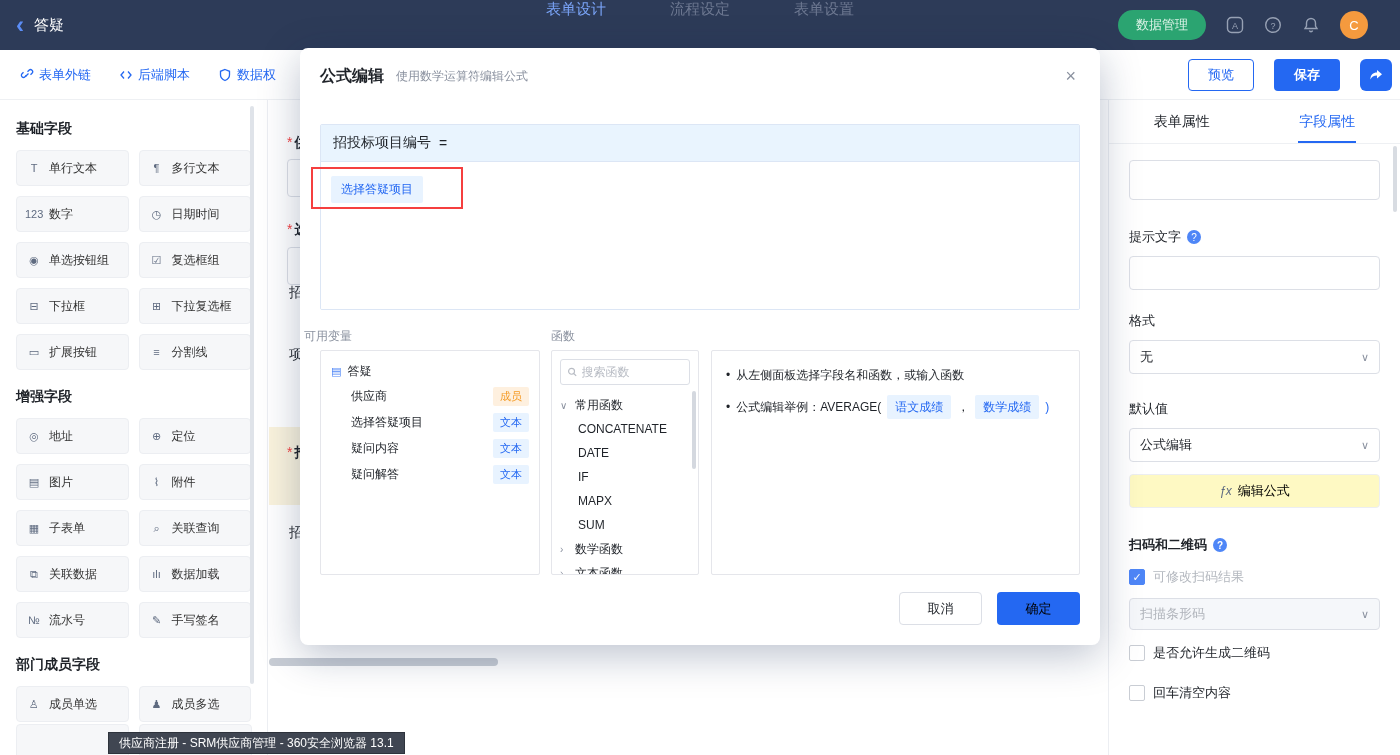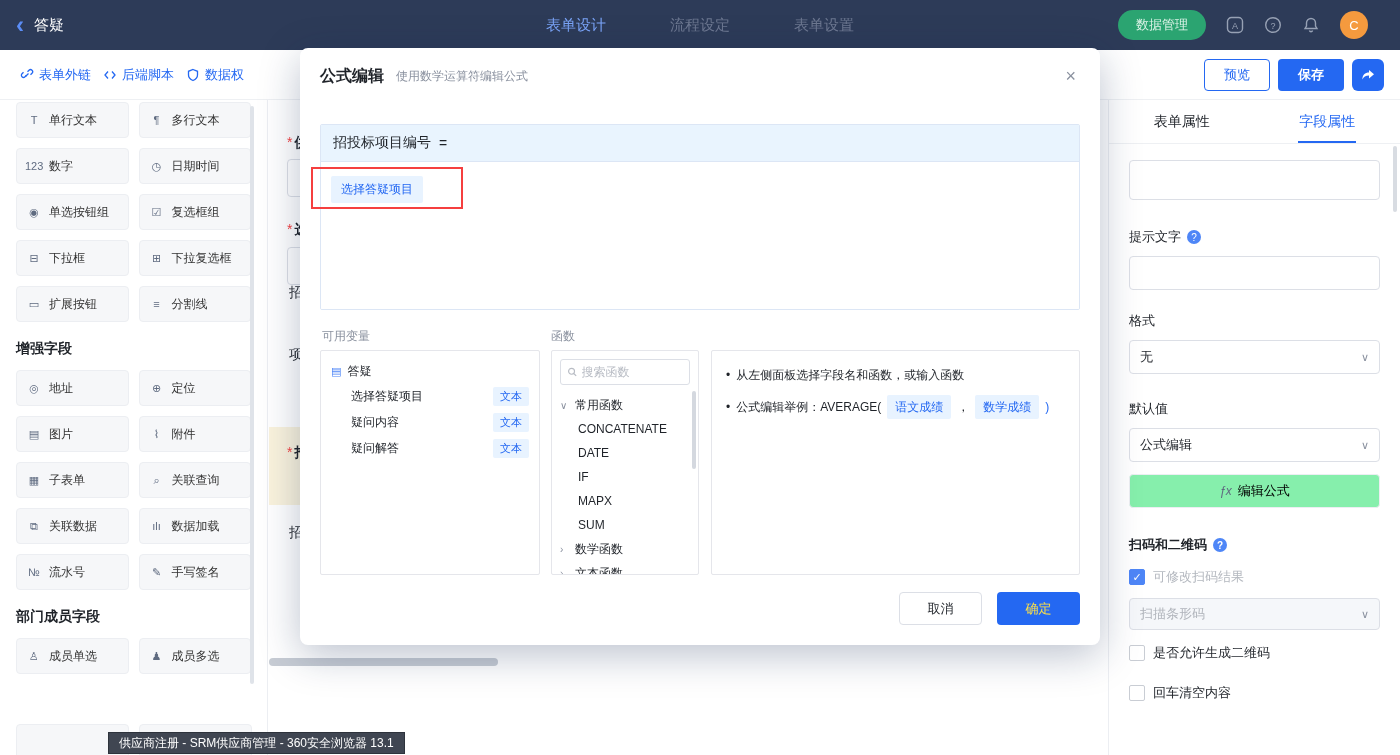--- a/index.html
+++ b/index.html
@@ -8,33 +8,33 @@
     position:relative; overflow:hidden; background:#fff;
     font-family:"Liberation Sans","DejaVu Sans",sans-serif;
     color:#1f2329; font-size:13px;
   }
 
   
   .topbar { position:absolute; left:0; top:0; width:1400px; height:50px; background:#2d3b58; display:flex; align-items:center; z-index:5; }
   .topbar-left { display:flex; align-items:center; gap:10px; padding-left:16px; }
   .back-icon { color:#5b8df6; font-size:24px; font-weight:bold; line-height:1; cursor:pointer; }
   .topbar-title { color:#ffffff; font-size:15px; }
-  .topbar-tabs { position:absolute; left:50%; transform:translateX(-50%); height:50px; display:flex; align-items:center; gap:64px; }
+  .topbar-tabs { position:absolute; left:50%; transform:translateX(-50%); height:50px; display:flex; align-items:flex-start; gap:64px; }
   .topbar-tab { font-size:15px; color:#6d7891; cursor:pointer; white-space:nowrap; }
   .topbar-tab.active { color:#7aa4f8; }
   .topbar-right { margin-left:auto; display:flex; align-items:center; gap:20px; padding-right:32px; }
   .data-manage-btn { background:#2ba471; color:#ddf2e7; border:none; border-radius:16px; height:30px; padding:0 18px; font-size:13px; cursor:pointer; }
   .tb-icon { display:flex; align-items:center; cursor:pointer; }
   .avatar { width:28px; height:28px; border-radius:50%; background:#f59a3e; color:#fff; font-size:13px; display:flex; align-items:center; justify-content:center; cursor:pointer; }
 
   
   .toolbar { position:absolute; left:0; top:50px; width:1400px; height:50px; background:#fff; border-bottom:1px solid #eef0f3; display:flex; align-items:center; z-index:4; }
-  .toolbar-links { display:flex; align-items:center; gap:12px; padding-left:20px; }
+  .toolbar-links { display:flex; align-items:center; gap:28px; padding-left:20px; }
   .toolbar-link { color:#2468f2; font-size:13px; display:flex; align-items:center; gap:5px; cursor:pointer; white-space:nowrap; }
-  .toolbar-right { margin-left:auto; display:flex; align-items:center; gap:8px; padding-right:16px; }
+  .toolbar-right { margin-left:auto; display:flex; align-items:center; gap:20px; padding-right:8px; }
   .btn-preview { width:66px; height:32px; border:1px solid #2468f2; color:#2468f2; background:#fff; border-radius:4px; font-size:13px; cursor:pointer; }
   .btn-save { width:66px; height:32px; border:none; background:#2468f2; color:#fff; border-radius:4px; font-size:13px; cursor:pointer;font-weight:bold; }
   .btn-share { width:32px; height:32px; border:none; background:#2468f2; border-radius:6px; display:flex; align-items:center; justify-content:center; cursor:pointer; }
 
   
   .sidebar { position:absolute; left:0; top:100px; width:268px; bottom:0; background:#fff; border-right:1px solid #eceef2; padding:2px 16px 0; overflow:hidden; z-index:3; }
   .section-title { font-size:14px; font-weight:bold; color:#1f2329; margin:18px 0 12px; }
   .field-grid { display:grid; grid-template-columns:1fr 1fr; gap:10px; }
   .field-item { height:36px; background:#f6f7f9; border:1px solid #eceef2; border-radius:4px; display:flex; align-items:center; gap:6px; padding:0 8px; font-size:12px; color:#333; cursor:pointer; overflow:hidden; white-space:nowrap; }
   .fi-icon { color:#5f6b80; font-size:11px; width:18px; flex:none; text-align:center; }
@@ -60,21 +60,21 @@
   .rp-body { padding:14px 20px 0; }
   .rp-input { height:40px; border:1px solid #dcdfe6; border-radius:4px; width:100%; margin-top:2px; outline:none; font-size:13px; padding:0 10px; }
   .rp-input.small { height:34px; margin-top:10px; }
   .rp-label { margin-top:28px; font-size:13px; color:#1f2329; display:flex; align-items:center; gap:6px; }
   .rp-label.tight { margin-top:22px; }
   .rp-label.wide { margin-top:26px; }
   .q-icon { width:14px; height:14px; border-radius:50%; background:#4e86f7; color:#fff; font-size:10px; display:inline-flex; align-items:center; justify-content:center; }
   .rp-select { height:34px; border:1px solid #dcdfe6; border-radius:4px; margin-top:10px; display:flex; align-items:center; justify-content:space-between; padding:0 10px; font-size:13px; cursor:pointer; background:#fff; }
   .rp-select.disabled { background:#f5f7fa; color:#b0b4bb; margin-top:12px; height:32px; cursor:default; }
   .chevron { color:#8a919f; font-size:11px; }
-  .fx-button { height:34px; margin-top:12px; background:#86efac; border:1px solid #eceef2; border-radius:4px; display:flex; align-items:center; justify-content:center; gap:6px; font-size:13px; cursor:pointer; width:100%; }
+  .fx-button { height:34px; margin-top:12px; background:#fef9c3; border:1px solid #eceef2; border-radius:4px; display:flex; align-items:center; justify-content:center; gap:6px; font-size:13px; cursor:pointer; width:100%; }
   .fx-glyph { color:#5f6b80; font-style:italic; font-size:12px; }
   .rp-section { margin-top:28px; font-size:13px; font-weight:bold; display:flex; align-items:center; gap:6px; }
   .cb-row { margin-top:16px; display:flex; align-items:center; gap:8px; font-size:13px; cursor:pointer; }
   .cb-row.mt14 { margin-top:14px; } .cb-row.mt22 { margin-top:22px; }
   .cb-box { width:16px; height:16px; border:1px solid #c9cdd4; border-radius:2px; background:#fff; flex:none; }
   .cb-box.checked { background:#4e86f7; border-color:#4e86f7; color:#fff; font-size:11px; display:flex; align-items:center; justify-content:center; }
   .cb-label.disabled { color:#b4b8bf; }
   .rp-scrollbar { position:absolute; right:3px; top:46px; width:4px; height:66px; background:#d8dce2; border-radius:2px; }
 
   
@@ -82,21 +82,21 @@
   .modal-header { height:56px; display:flex; align-items:center; padding:0 24px 0 20px; }
   .modal-title { font-size:16px; font-weight:bold; }
   .modal-subtitle { font-size:12px; color:#8a919f; margin-left:12px; }
   .modal-close { margin-left:auto; color:#8a919f; font-size:18px; cursor:pointer; line-height:1; }
   .formula-box { position:absolute; left:20px; top:76px; width:760px; height:186px; border:1px solid #dce6f5; border-radius:2px; overflow:hidden; }
   .formula-head { height:37px; background:#e9f4fe; display:flex; align-items:center; gap:8px; padding:0 12px; font-size:14px; border-bottom:1px solid #dce6f5; }
   .formula-body { position:relative; height:148px; background:#fff; padding:14px 10px; }
   .chip { display:inline-block; background:#e8f3ff; color:#2468f2; font-size:12px; padding:5px 10px; border-radius:2px; cursor:pointer; }
   .red-annotation { position:absolute; left:11px; top:119px; width:152px; height:42px; border:2px solid #f53f3f; z-index:30; pointer-events:none; }
   .panel-label { position:absolute; top:280px; font-size:12px; color:#8a919f; }
-  .vars-label { left:22px; } .funcs-label { left:251px; }
+  .vars-label { left:4px; } .funcs-label { left:251px; }
   .mpanel { position:absolute; top:302px; height:225px; border:1px solid #e5e6eb; border-radius:2px; background:#fff; overflow:hidden; }
   .vars-panel { left:20px; width:220px; }
   .vars-tabs { height:34px; border-bottom:1px solid #eef0f3; display:flex; align-items:center; gap:18px; padding:0 12px; font-size:12px; }
   .vtab { cursor:pointer; position:relative; height:34px; display:flex; align-items:center; }
   .vtab.active { color:#2468f2; }
   .vtab.active::after { content:""; position:absolute; bottom:0; left:0; right:0; height:2px; background:#2468f2; }
   .vars-tree { padding:8px 10px; font-size:12px; }
   .tree-root { display:flex; align-items:center; gap:6px; height:24px; cursor:pointer; }
   .doc-icon { color:#4e86f7; font-size:11px; }
   .tree-field { display:flex; align-items:center; justify-content:space-between; height:26px; padding-left:20px; cursor:pointer; }
@@ -110,21 +110,21 @@
   .func-group { display:flex; align-items:center; gap:5px; height:24px; padding:0 8px; font-size:12px; cursor:pointer; }
   .caret { color:#8a919f; font-size:10px; width:10px; flex:none; }
   .func-item { height:24px; line-height:24px; padding-left:26px; font-size:12px; cursor:pointer; white-space:nowrap; }
   .funcs-scrollbar { position:absolute; right:2px; top:40px; width:4px; height:78px; background:#d4d8df; border-radius:2px; }
   .info-panel { left:411px; width:369px; padding:14px; font-size:12px; }
   .tip-row { display:flex; align-items:center; gap:6px; line-height:20px; margin-bottom:10px; flex-wrap:wrap; }
   .bullet { color:#1f2329; }
   .mini-chip { background:#e8f3ff; color:#2468f2; padding:2px 8px; border-radius:2px; font-size:12px; }
   .blue-paren { color:#2468f2; }
   .btn-cancel { position:absolute; left:599px; top:544px; width:83px; height:33px; border:1px solid #dcdfe6; border-radius:4px; background:#fff; font-size:13px; color:#1f2329; cursor:pointer; }
-  .btn-ok { position:absolute; left:697px; top:544px; width:83px; height:33px; border:none; border-radius:4px; background:#2468f2; color:#fde047; font-size:13px; cursor:pointer; }
+  .btn-ok { position:absolute; left:697px; top:544px; width:83px; height:33px; border:none; border-radius:4px; background:#2468f2; color:#000000; font-size:13px; cursor:pointer; }
 
   
   .status-tooltip { position:absolute; left:108px; bottom:1px; height:22px; background:#404652; border:1px solid #2e333c; color:#fff; font-size:12px; display:flex; align-items:center; padding:0 10px; z-index:50; white-space:nowrap; }
   .partial-item { position:absolute; left:16px; top:624px; width:236px; height:36px; display:flex; gap:10px; }
   .partial-item > div { flex:1; background:#f6f7f9; border:1px solid #eceef2; border-radius:4px; }
 </style>
 </head>
 <body>
 
 <div class="topbar">
@@ -190,20 +190,21 @@
     <button class="btn-save">保存</button>
     <button class="btn-share">
       <svg width="16" height="16" viewBox="0 0 16 16">
           <path d="M9 3l5 4.2L9 11.4V8.6C5.6 8.6 3.6 10 2.4 12.6 2.4 8.2 5 5.6 9 5.6z" fill="#ffffff"></path>
         </svg>
     </button>
   </div>
 </div>
 
 <div class="sidebar">
+  <div class="section-title">基础字段</div>
   <div class="field-grid">
     <div class="field-item">
         <span class="fi-icon">T</span>
         <span>单行文本</span>
       </div>
     <div class="field-item">
         <span class="fi-icon">¶</span>
         <span>多行文本</span>
       </div>
     <div class="field-item">
@@ -390,20 +391,24 @@
   <div class="red-annotation"></div>
 
   <div class="panel-label vars-label">可用变量</div>
   <div class="panel-label funcs-label">函数</div>
 
   <div class="mpanel vars-panel">
     <div class="vars-tree">
       <div class="tree-root">
           <span class="doc-icon">▤</span>
           <span>答疑</span>
+        </div>
+      <div class="tree-field">
+          <span>供应商</span>
+          <span class="tag orange">成员</span>
         </div>
       <div class="tree-field">
           <span>选择答疑项目</span>
           <span class="tag blue">文本</span>
         </div>
       <div class="tree-field">
           <span>疑问内容</span>
           <span class="tag blue">文本</span>
         </div>
       <div class="tree-field">

